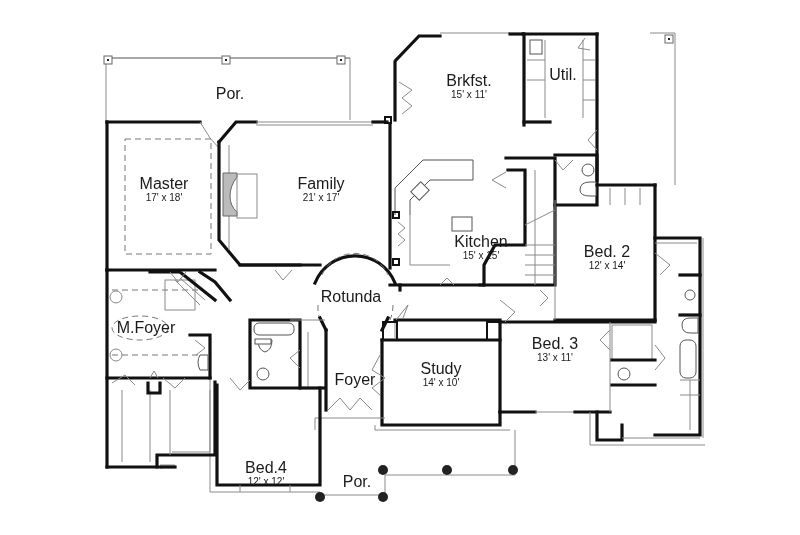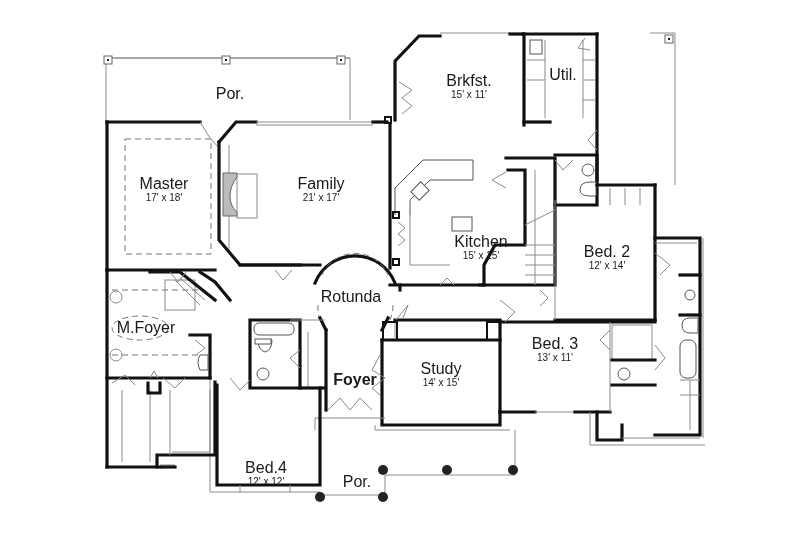--- a/index.html
+++ b/index.html
@@ -289,26 +289,26 @@
 <div class="lbl" style="left:607px; top:244px;">
   <span class="n">Bed. 2</span>
   <span class="d">12' x 14'</span>
 </div>
 <div class="lbl" style="left:351px; top:289px;">
   <span class="n">Rotunda</span>
 </div>
 <div class="lbl" style="left:146px; top:320px;">
   <span class="n">M.Foyer</span>
 </div>
-<div class="lbl" style="left:355px; top:372px;font-weight:bold;">
+<div class="lbl" style="left:355px; top:372px;">
   <span class="n">Foyer</span>
 </div>
 <div class="lbl" style="left:441px; top:361px;">
   <span class="n">Study</span>
-  <span class="d">14' x 15'</span>
+  <span class="d">14' x 10'</span>
 </div>
 <div class="lbl" style="left:555px; top:336px;">
   <span class="n">Bed. 3</span>
   <span class="d">13' x 11'</span>
 </div>
 <div class="lbl" style="left:266px; top:420px;margin-top:40px;">
   <span class="n">Bed.4</span>
   <span class="d">12' x 12'</span>
 </div>
 <div class="lbl" style="left:357px; top:474px;">

